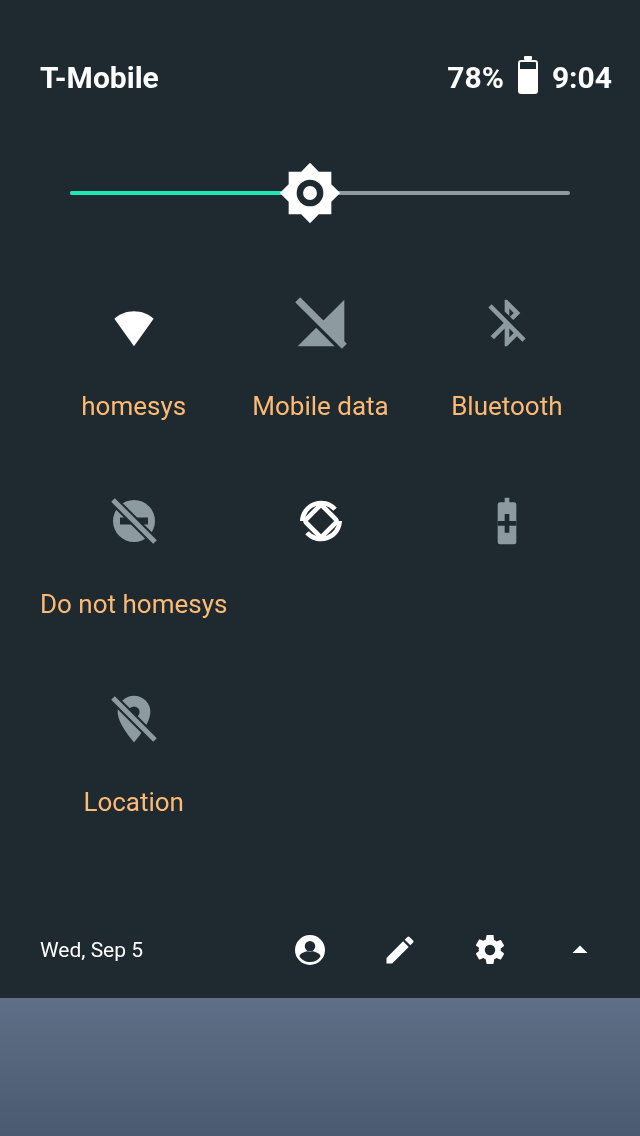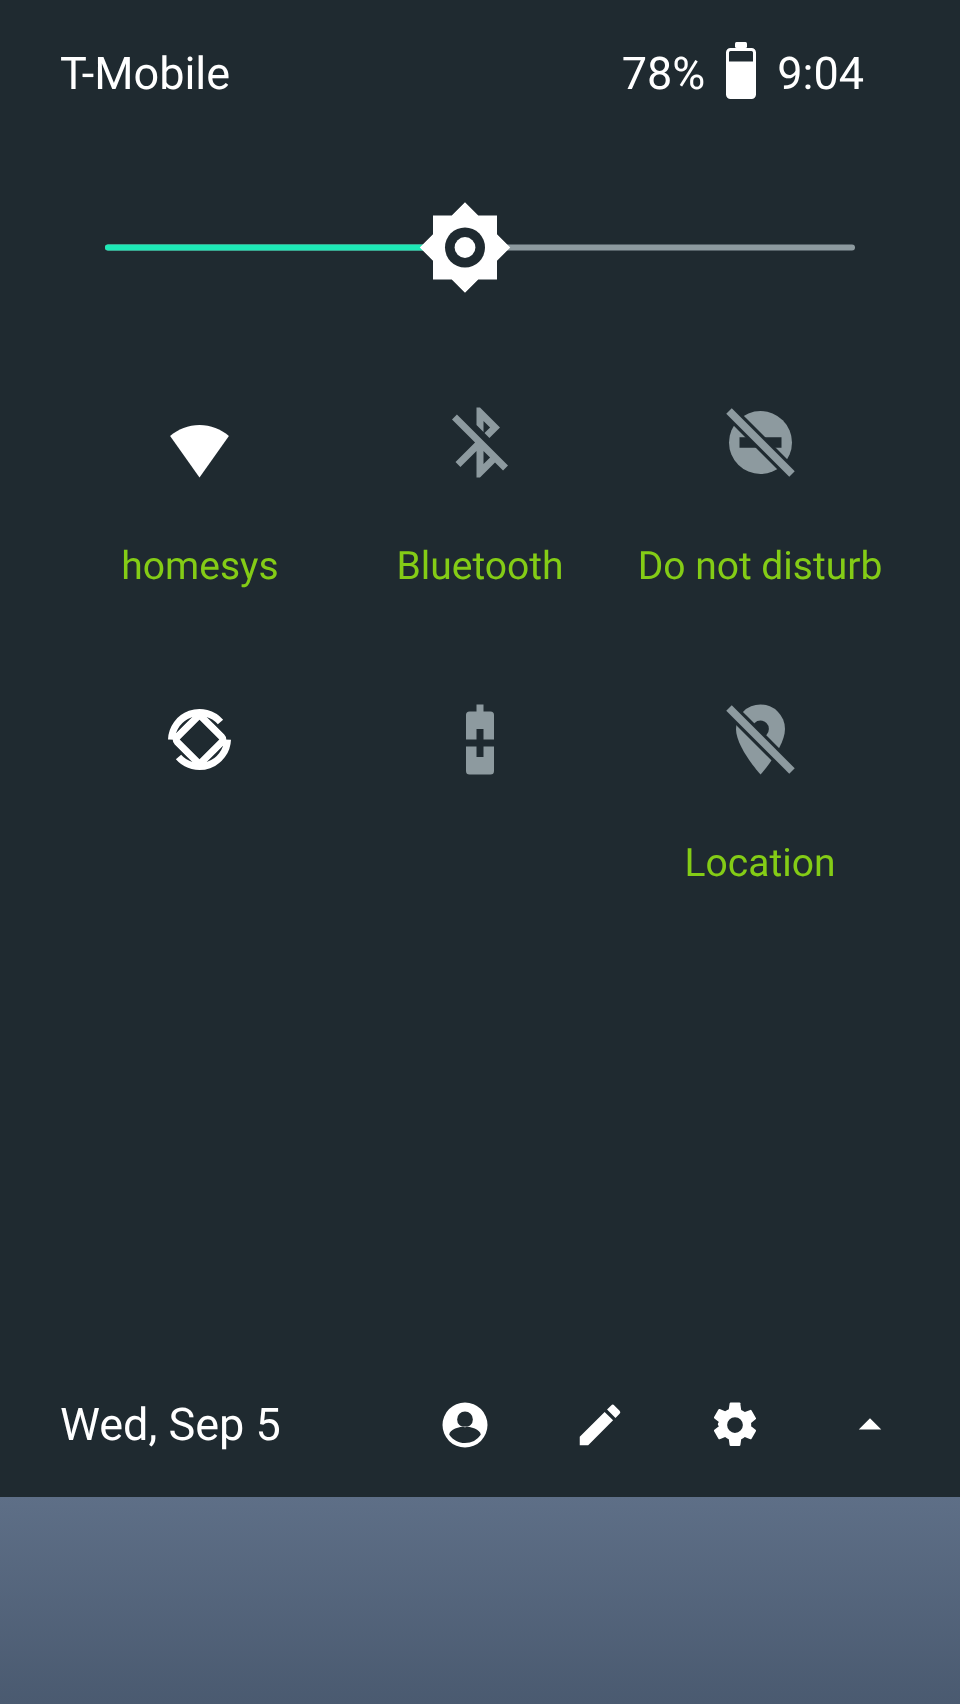--- a/index.html
+++ b/index.html
@@ -1,45 +1,45 @@
 <!DOCTYPE html>
 <html><head>
 <meta charset="utf-8">
 <style>
   * { box-sizing: border-box; margin: 0; padding: 0; }
   html, body { width: 640px; height: 1136px; overflow: hidden; font-family: Roboto, "Helvetica Neue", Arial, sans-serif; }
   body { background: #1f2a30; color: #ffffff; position: relative; }
 
   
-  .status-bar { display: flex; align-items: center; justify-content: space-between; padding: 32px 64px 0 40px; font-size: 30px; font-weight: 400; }
+  .status-bar { display: flex; align-items: center; justify-content: space-between; padding: 32px 28px 0 40px; font-size: 30px; font-weight: 700; margin-top: 28px; }
   .status-left { }
   .status-right { display: flex; align-items: flex-start; gap: 14px; }
   .battery-shell { width: 20px; height: 34px; border: 2px solid #fff; border-radius: 3px; position: relative; display: flex; align-items: flex-end; }
   .battery-shell::before { content:""; position:absolute; top:-6px; left:50%; transform:translateX(-50%); width:8px; height:4px; background:#fff; border-radius:1px; }
   .battery-fill { width:100%; background:#fff; }
 
   
   .brightness-wrap { margin: 68px 70px 0 70px; position: relative; height: 60px; }
   .track-bg { position:absolute; top:50%; left:0; right:0; height:4px; background:#8d9a9f; transform:translateY(-50%); border-radius:2px; }
   .track-fg { position:absolute; top:50%; left:0; height:4px; background:#1de9b6; transform:translateY(-50%); border-radius:2px; }
   .thumb { position:absolute; top:50%; transform:translate(-50%,-50%); width:64px; height:64px; }
   .thumb svg { width:100%; height:100%; display:block; }
 
   
   .tiles { margin: 60px 40px 0 40px; display:grid; grid-template-columns: repeat(3, 1fr); row-gap: 60px; column-gap: 0; }
   .tile { display:flex; flex-direction:column; align-items:center; justify-content:flex-start; cursor:pointer; }
   .tile .icon-box { width:100%; height:80px; display:flex; align-items:center; justify-content:center; }
   .tile .icon-box svg { width:56px; height:56px; }
-  .tile-label { margin-top:28px; font-size:26px; color:#84cc16; text-align:center; white-space:nowrap; }
+  .tile-label { margin-top:28px; font-size:26px; color:#fdba74; text-align:center; white-space:nowrap; }
   .icon-on  svg { fill:#ffffff; }
   .icon-off svg { fill:#8d9a9f; }
 
   
   .footer { position:absolute; left:0; right:0; top:912px; display:flex; align-items:center; padding: 0 40px; height:76px; }
-  .date-text { font-size:30px; flex: 0 0 auto; }
+  .date-text { font-size:21px; flex: 0 0 auto; }
   .footer-spacer { flex:1; }
   .footer-icons { display:flex; align-items:center; gap:50px; }
   .footer-icons .fi { width:40px; height:40px; display:flex; align-items:center; justify-content:center; cursor:pointer; }
   .footer-icons svg { width:36px; height:36px; fill:#ffffff; }
 
   
   .bg-strip { position:absolute; left:0; right:0; top:998px; bottom:0; background: linear-gradient(180deg, #5e6f87 0%, #4a5a70 100%); }
 </style>
 </head>
 <body>
@@ -72,40 +72,50 @@
   <div class="tile">
     <div class="icon-box icon-on">
       <svg viewBox="0 0 24 24">
           <path d="M12 3C7 3 2.73 5.11 0 8.5L12 22 24 8.5C21.27 5.11 17 3 12 3z" fill="none"></path>
           <path d="M12 7c-3.2 0-6.13 1.19-8.4 3.15L12 22l8.4-11.85C18.13 8.19 15.2 7 12 7z"></path>
         </svg>
     </div>
     <div class="tile-label">homesys</div>
   </div>
 
+  <div class="tile">
+    <div class="icon-box icon-off">
+      <svg viewBox="0 0 24 24">
+          <path d="M22 22V2L2 22h20z"></path>
+          <line x1="2" y1="4" x2="22" y2="24" stroke="#1f2a30" stroke-width="3"></line>
+          <line x1="2" y1="2" x2="22" y2="22" stroke="#8d9a9f" stroke-width="3"></line>
+        </svg>
+    </div>
+    <div class="tile-label">Mobile data</div>
+  </div>
 
   <div class="tile">
     <div class="icon-box icon-off">
       <svg viewBox="0 0 24 24">
           <path d="M13 5.83l1.88 1.88-1.6 1.6 1.41 1.41 3.02-3.02L12 2h-1v5.03l2 2V5.83zM5.41 4L4 5.41 10.59 12 5 17.59 6.41 19 11 14.41V22h1l4.29-4.29 2.3 2.3L20 18.59 5.41 4zM13 18.17v-3.76l1.88 1.88L13 18.17z"></path>
         </svg>
     </div>
     <div class="tile-label">Bluetooth</div>
   </div>
 
   <div class="tile">
     <div class="icon-box icon-off">
       <svg viewBox="0 0 24 24">
           <circle cx="12" cy="12" r="9"></circle>
           <rect x="6" y="10.5" width="12" height="3" fill="#1f2a30"></rect>
           <line x1="3" y1="3" x2="21" y2="21" stroke="#1f2a30" stroke-width="4"></line>
           <line x1="3" y1="3" x2="21" y2="21" stroke="#8d9a9f" stroke-width="2.2"></line>
         </svg>
     </div>
-    <div class="tile-label">Do not disturb</div>
+    <div class="tile-label">Do not homesys</div>
   </div>
 
 
   <div class="tile">
     <div class="icon-box icon-on">
       <svg viewBox="0 0 24 24">
           <path fill="none" stroke="#ffffff" stroke-width="2" d="M4 12a8 8 0 0 1 14-5M20 12a8 8 0 0 1-14 5"></path>
           <rect x="7" y="7" width="10" height="10" rx="1" transform="rotate(45 12 12)" fill="none" stroke="#ffffff" stroke-width="2"></rect>
         </svg>
     </div>

